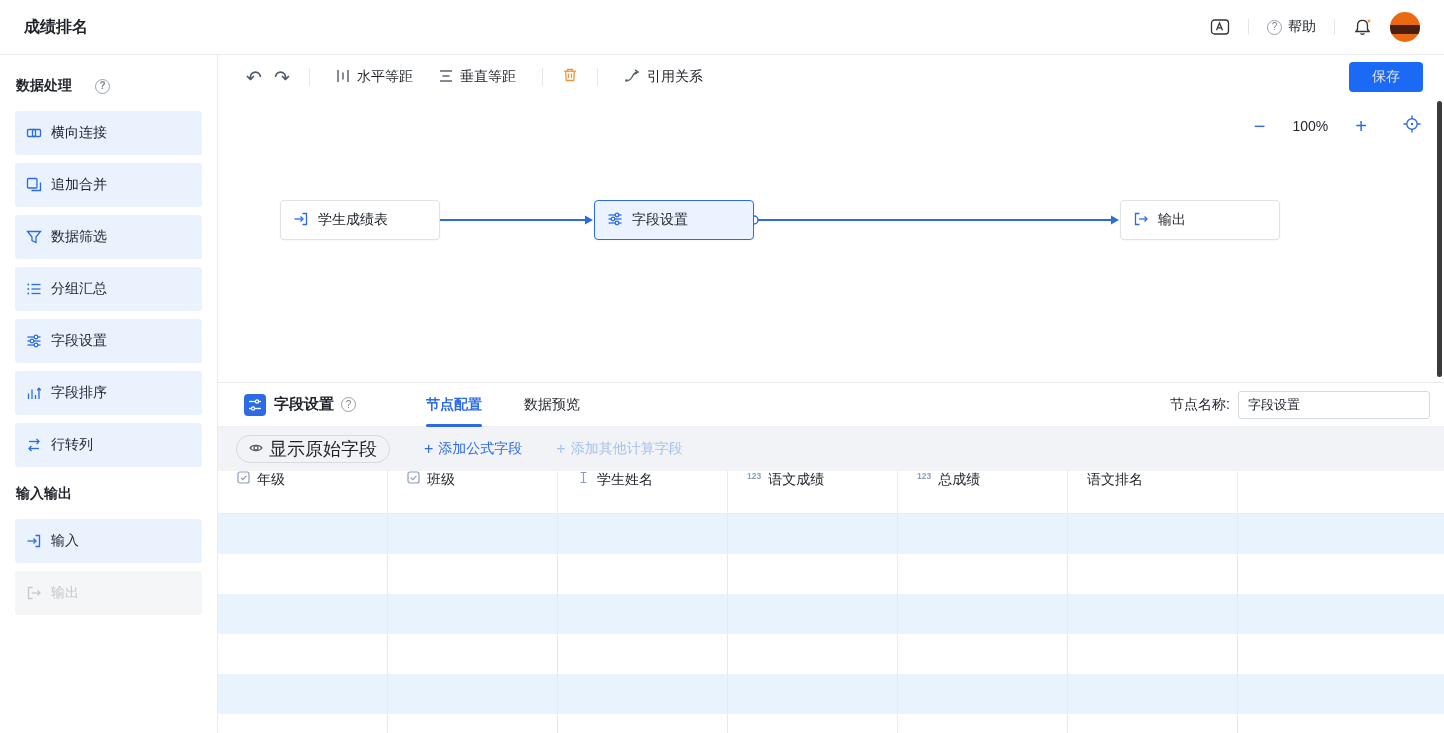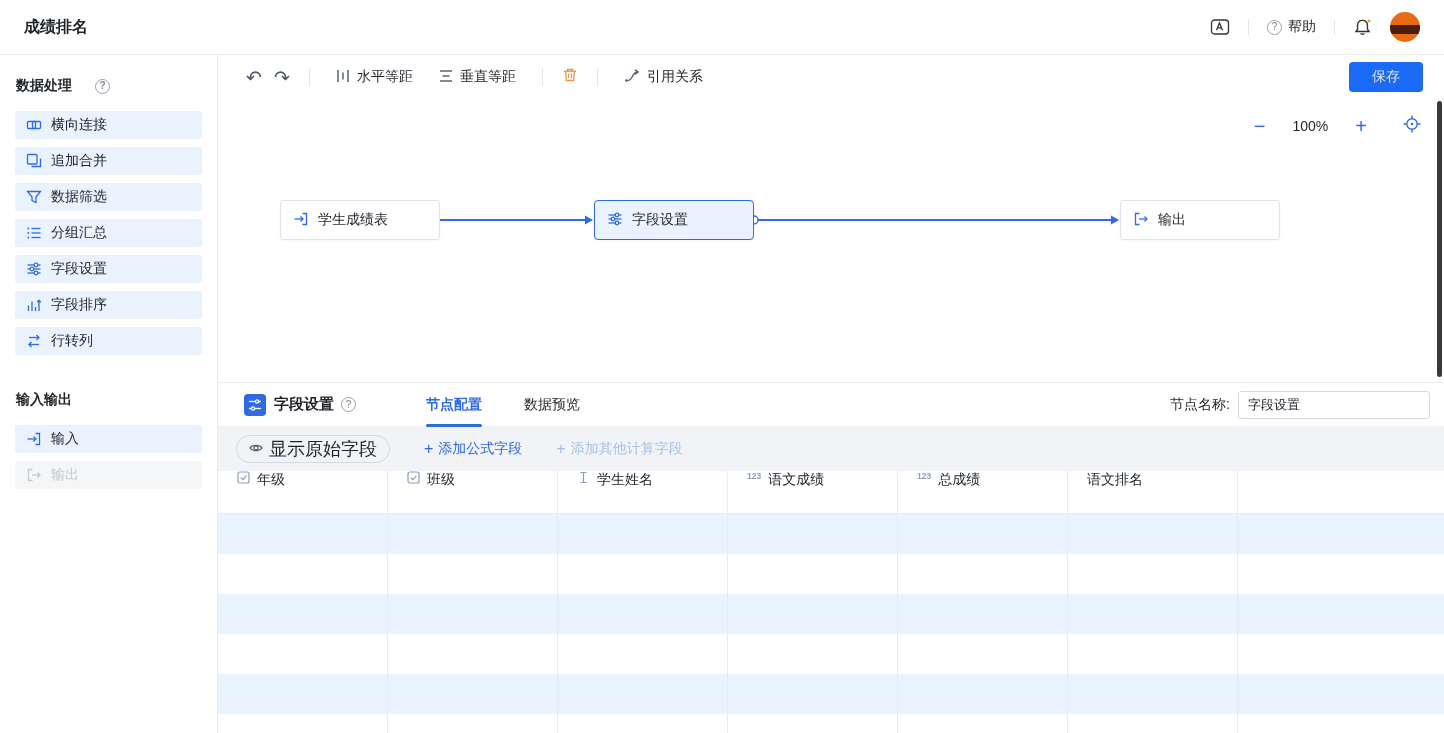--- a/index.html
+++ b/index.html
@@ -21,22 +21,22 @@
   .avatar::after{content:"";position:absolute;left:-3px;right:-3px;top:13px;height:9px;
     background:#4A1F0E;border-radius:5px}
 
   
   .body{flex:1;display:flex;min-height:0}
 
   
   .sidebar{width:218px;flex:0 0 218px;border-right:1px solid #E9EBEF;padding-top:22px;background:#fff}
   .section-title{display:flex;align-items:center;gap:23px;font-size:14px;font-weight:600;
     padding:0 16px;margin-bottom:16px}
-  .section-title.second{margin-top:36px}
-  .side-item{height:28px;margin:0 15px 8px;background:#EAF2FE;border-radius:3px;display:flex;
+  .section-title.second{margin-top:18px}
+  .side-item{height:44px;margin:0 15px 8px;background:#EAF2FE;border-radius:3px;display:flex;
     align-items:center;gap:9px;padding:0 11px;font-size:14px;cursor:pointer}
   .side-item.disabled{background:#F5F6F7;color:#C5C8CE;cursor:default}
   .side-item .icon{display:flex;align-items:center}
 
   
   .main{flex:1;display:flex;flex-direction:column;min-width:0;background:#fff}
 
   
   .flow-toolbar{height:44px;flex:0 0 44px;display:flex;align-items:center;padding:0 21px 0 22px}
   .icon-btn{width:28px;height:28px;display:flex;align-items:center;justify-content:center;

